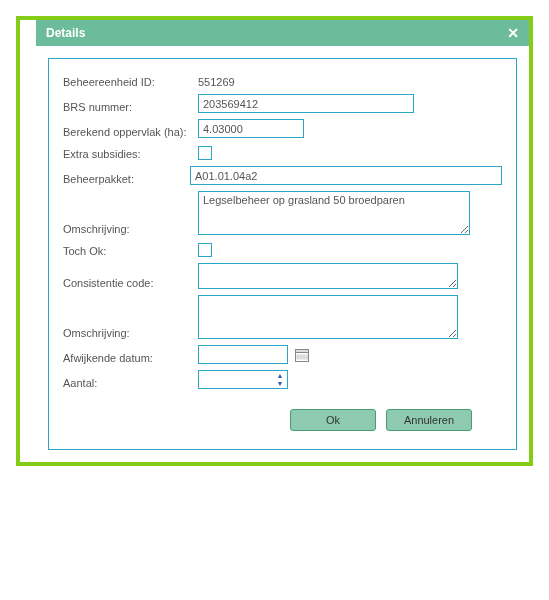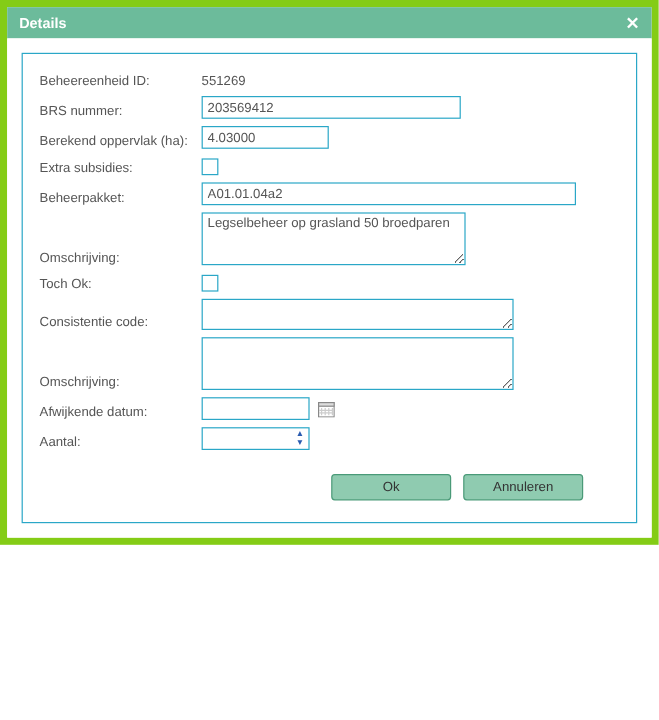--- a/index.html
+++ b/index.html
@@ -7,22 +7,23 @@
     margin: 0;
     font-family: Verdana, Arial, sans-serif;
     font-size: 11px;
     color: #555;
     background: #fff;
     width: 549px;
     height: 600px;
     overflow: hidden;
   }
   .dialog {
-    border: 6px solid #84cc16;
-    margin: 0;
+    border: 4px solid #84cc16;
+    margin: 16px;
+    padding-left: 16px;
   }
   .titlebar {
     background: #6cbb9b;
     color: #fff;
     font-weight: bold;
     padding: 6px 10px;
     display: flex;
     justify-content: space-between;
     align-items: center;
     font-size: 12px;
@@ -126,21 +127,21 @@
     justify-content: flex-end;
     margin-top: 20px;
     padding-right: 30px;
   }
   .btn {
     background: #8fcbb0;
     border: 1px solid #4a9a78;
     border-radius: 3px;
     color: #333;
     padding: 4px 0;
-    width: 100px;
+    width: 86px;
     text-align: center;
     font-family: inherit;
     font-size: 11px;
     cursor: pointer;
   }
 </style>
 </head>
 <body>
 
 <div class="dialog">
@@ -182,21 +183,21 @@
       <div class="row">
         <div class="label-col">Beheerpakket:</div>
         <div class="field-col">
           <input type="text" class="txt" style="width: 312px;" value="A01.01.04a2">
         </div>
       </div>
 
       <div class="row">
         <div class="label-col" style="padding-top:14px">Omschrijving:</div>
         <div class="field-col">
-          <textarea class="ta" style="width: 220px; height: 44px;">Legselbeheer op grasland 50 broedparen</textarea>
+          <textarea class="ta" style="width: 272px; height: 44px;">Legselbeheer op grasland 50 broedparen</textarea>
         </div>
       </div>
 
       <div class="row">
         <div class="label-col">Toch Ok:</div>
         <div class="field-col">
           <div class="chk"></div>
         </div>
       </div>
 

